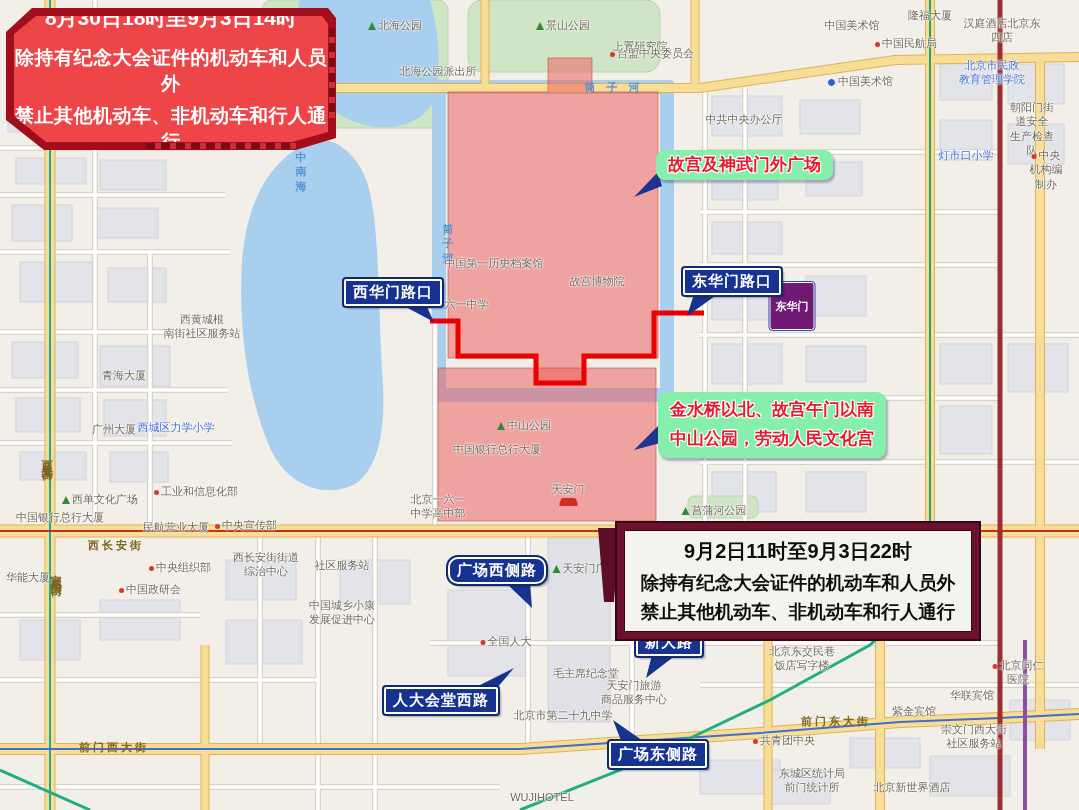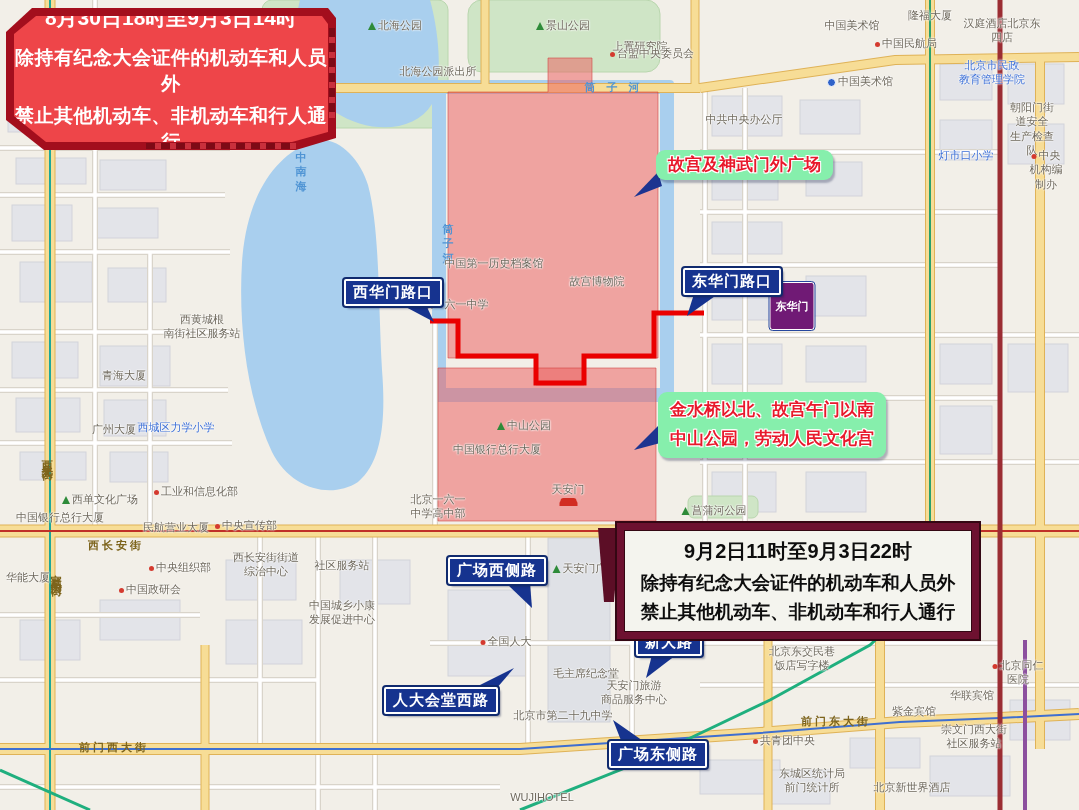--- a/index.html
+++ b/index.html
@@ -298,21 +298,21 @@
       <polygon points="652,655 676,655 646,678" fill="#16338f"></polygon>
       <polygon points="472,689 496,689 514,668" fill="#16338f"></polygon>
       <polygon points="622,743 646,743 613,720" fill="#16338f"></polygon>
       <polygon points="658,172 662,186 634,197" fill="#1d3490"></polygon>
       <polygon points="660,424 664,442 634,450" fill="#1d3490"></polygon>
       <polygon points="598,528 620,528 614,602 604,602" fill="#5c0e26"></polygon>
     </svg>
   <div id="callouts">
       <div class="co" style="left: 344px; top: 279px;">西华门路口</div>
       <div class="co" style="left: 683px; top: 268px;">东华门路口</div>
-      <div class="co" style="left: 448px; top: 557px;">广场西侧路</div>
+      <div class="co" style="left: 448px; top: 557px; border-radius: 10px;">广场西侧路</div>
       <div class="co" style="left: 636px; top: 629px;">新大路</div>
       <div class="co" style="left: 384px; top: 687px;">人大会堂西路</div>
       <div class="co" style="left: 609px; top: 741px;">广场东侧路</div>
     </div>
 
   <div class="zl" id="zl-palace" style="left:656px;top:150px;line-height:1.3;">故宫及神武门外广场</div>
   <div class="zl" id="zl-jinshui" style="left:658px;top:392px;">金水桥以北、故宫午门以南
 中山公园，劳动人民文化宫</div>
 
   <div class="b1">

